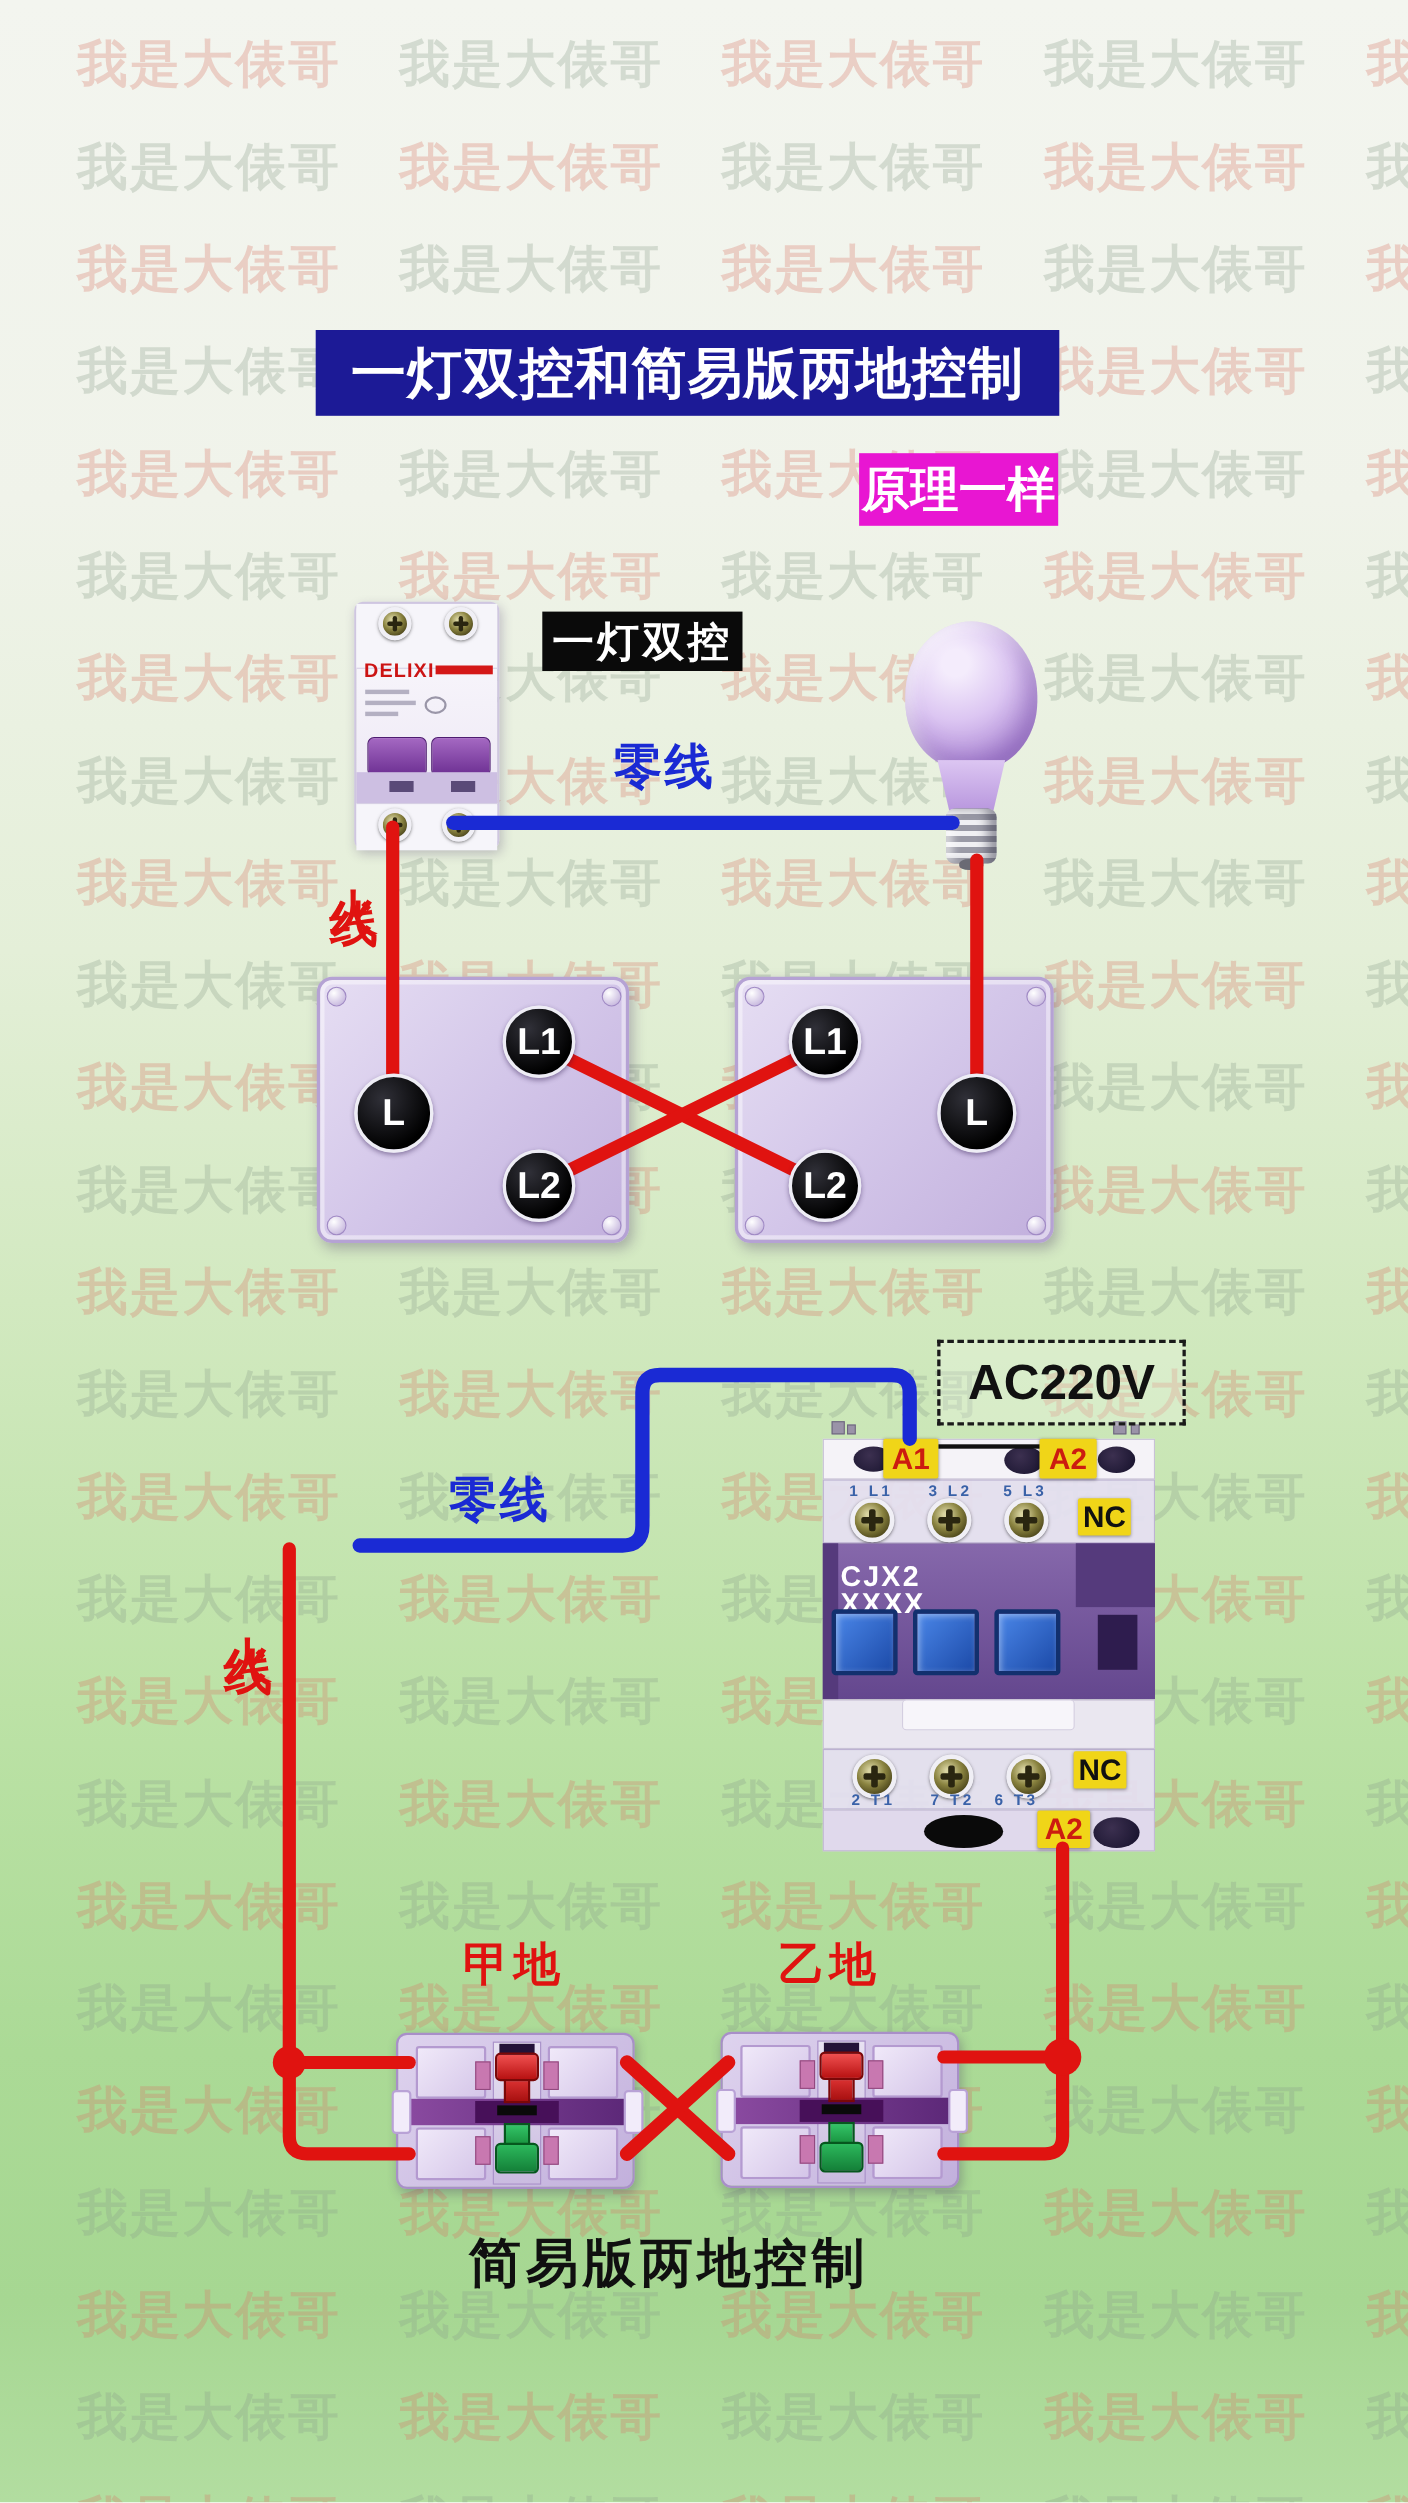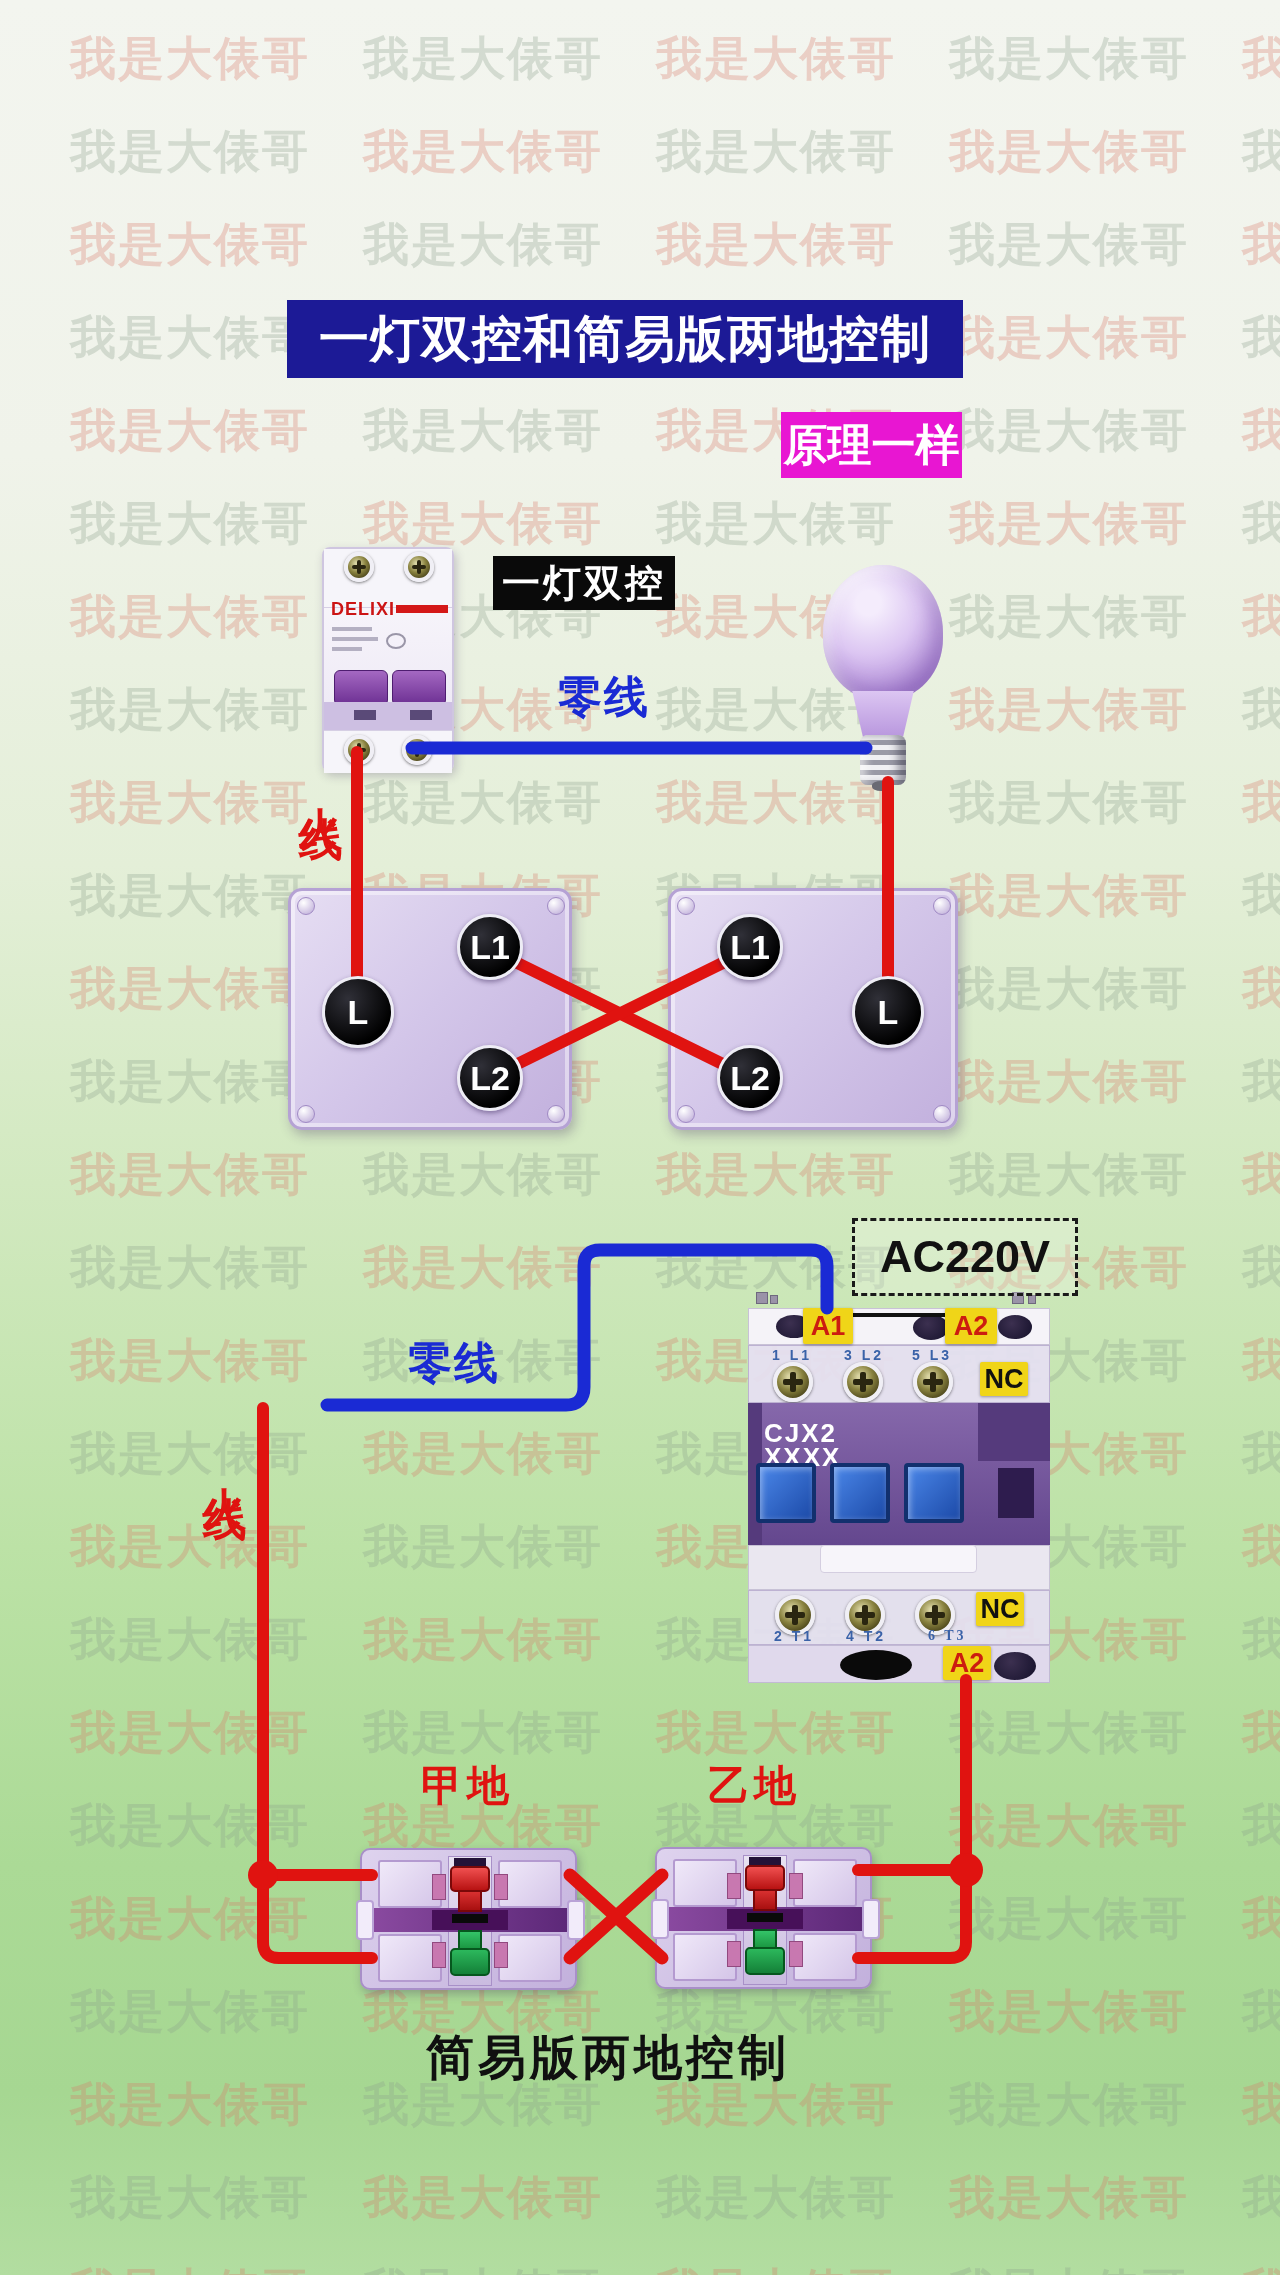--- a/index.html
+++ b/index.html
@@ -330,22 +330,22 @@
     <div class="ct-btn" style="left:82px;top:163px;"></div>
     <div class="ct-btn" style="left:156px;top:163px;"></div>
     <div class="ct-dark" style="left:250px;top:168px;width:36px;height:50px;background:#2e1c4e;"></div>
     <div class="ct-white"></div>
     <div class="ct-tab"></div>
     <div class="ct-strip" style="top:290px;height:55px;"></div>
     <div class="screw" style="left:27px;top:295px;width:40px;height:40px;"></div>
     <div class="screw" style="left:97px;top:295px;width:40px;height:40px;"></div>
     <div class="screw" style="left:167px;top:295px;width:40px;height:40px;"></div>
     <div class="ct-tlabel" style="left:26px;top:328px;">2 T1</div>
-    <div class="ct-tlabel" style="left:98px;top:328px;">4 T2</div>
-    <div class="ct-tlabel" style="left:180px;top:328px;font-family:Liberation Serif, serif;">6 T3</div>
+    <div class="ct-tlabel" style="left:98px;top:328px;">7 T2</div>
+    <div class="ct-tlabel" style="left:156px;top:328px;">6 T3</div>
     <div class="ylabel nc" style="left:228px;top:292px;width:48px;height:34px;">NC</div>
     <div class="ct-base"></div>
     <div class="ct-hole"></div>
     <div class="ct-oval" style="left:246px;top:352px;width:42px;height:28px;"></div>
     <div class="ylabel" style="left:195px;top:346px;width:48px;height:34px;">A2</div>
   </div>
 
   <div class="blue-text" style="left:408px;top:1334px;">零线</div>
   <div class="red-vtext" style="left:196px;top:1452px;height:120px;">火线</div>
 

